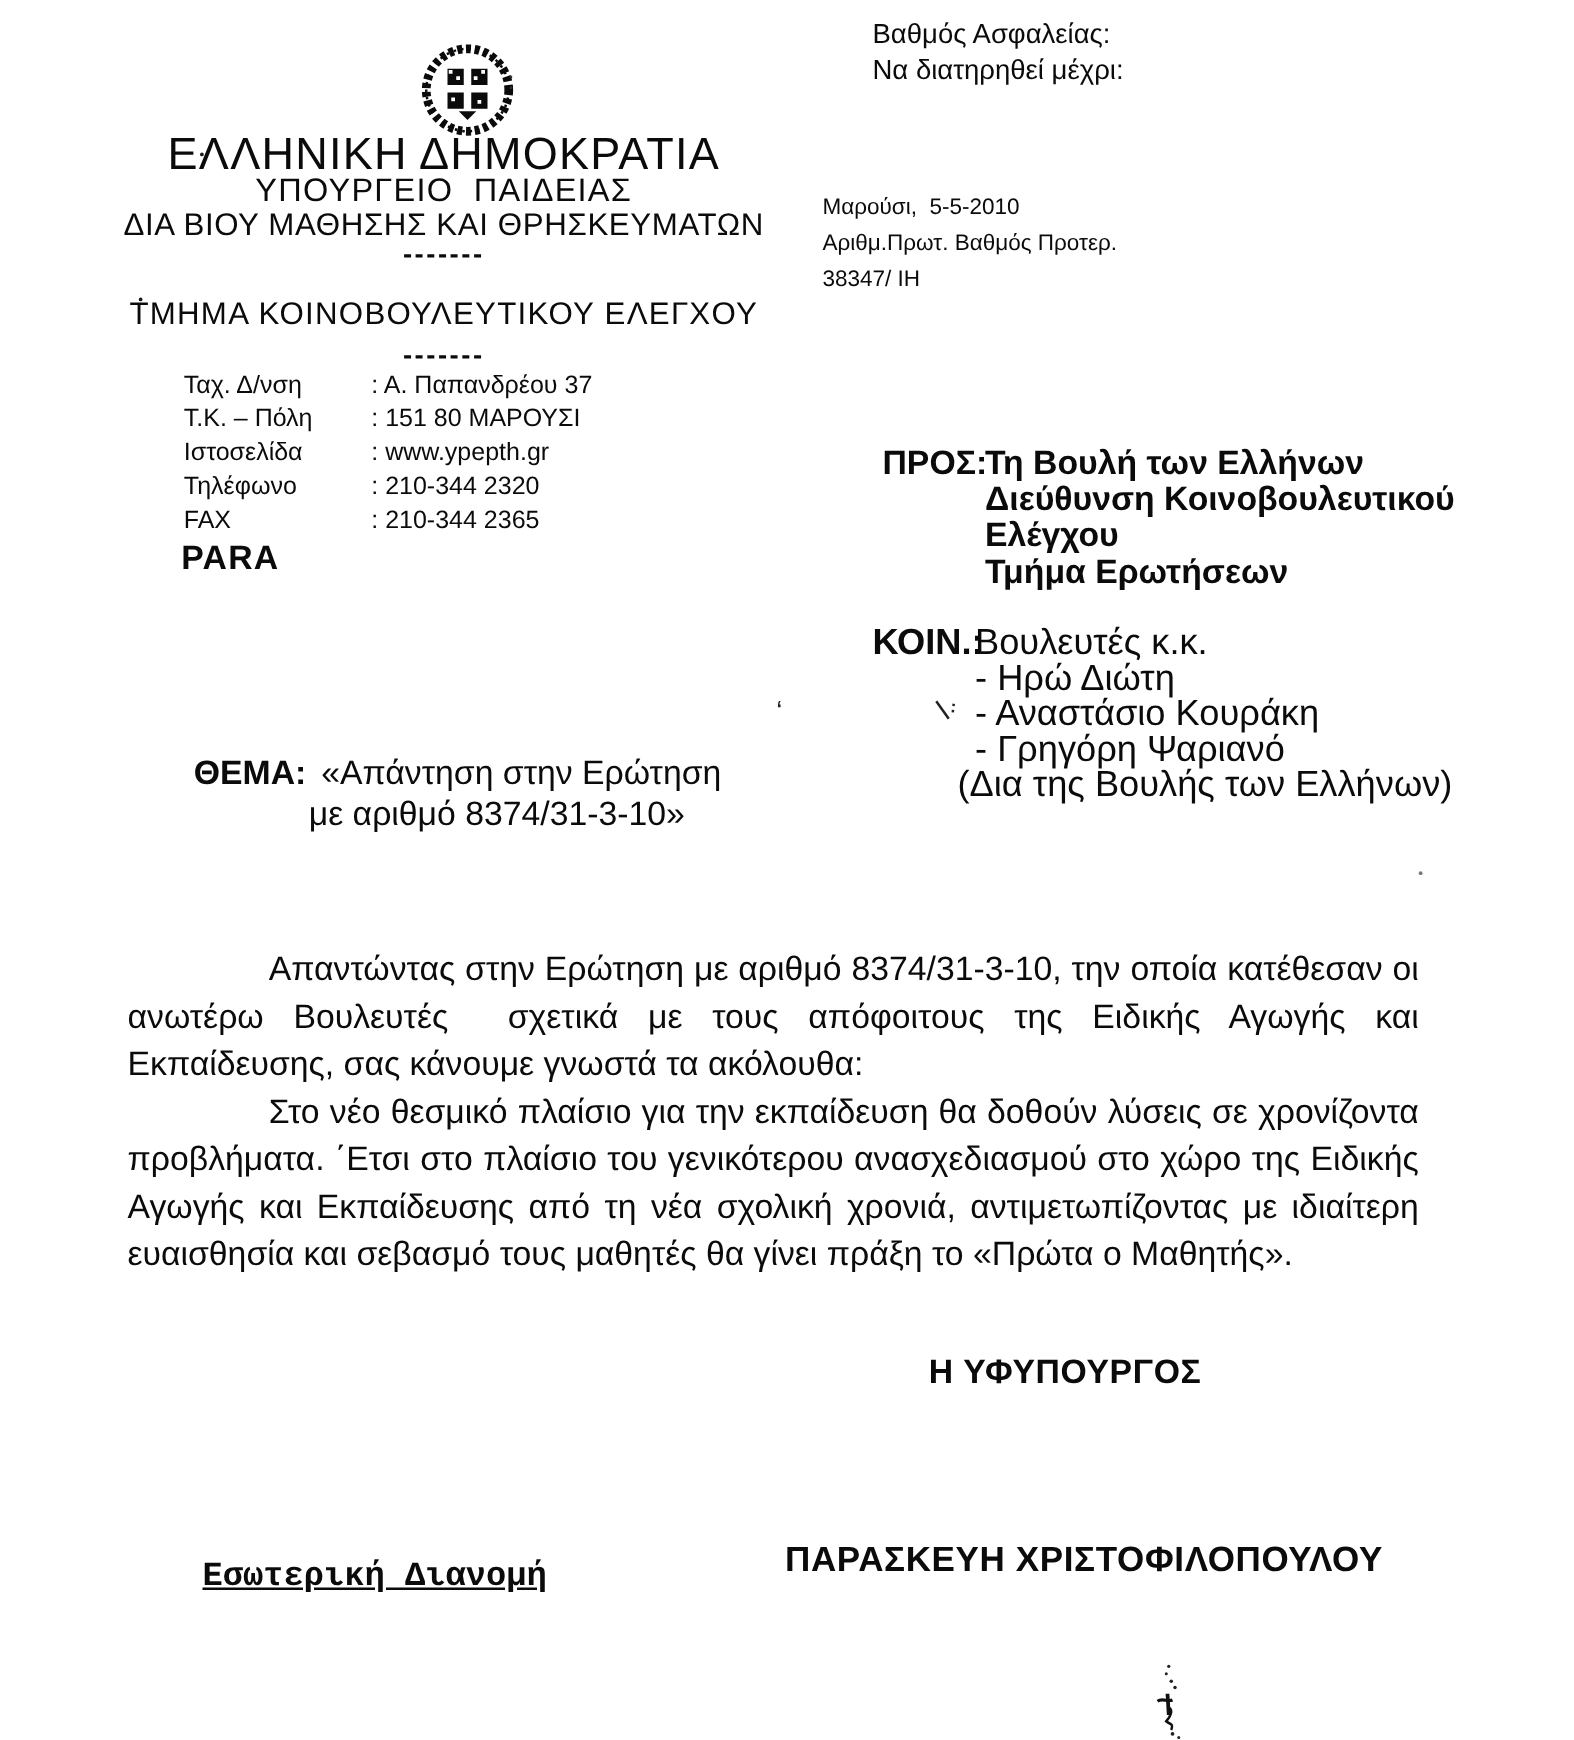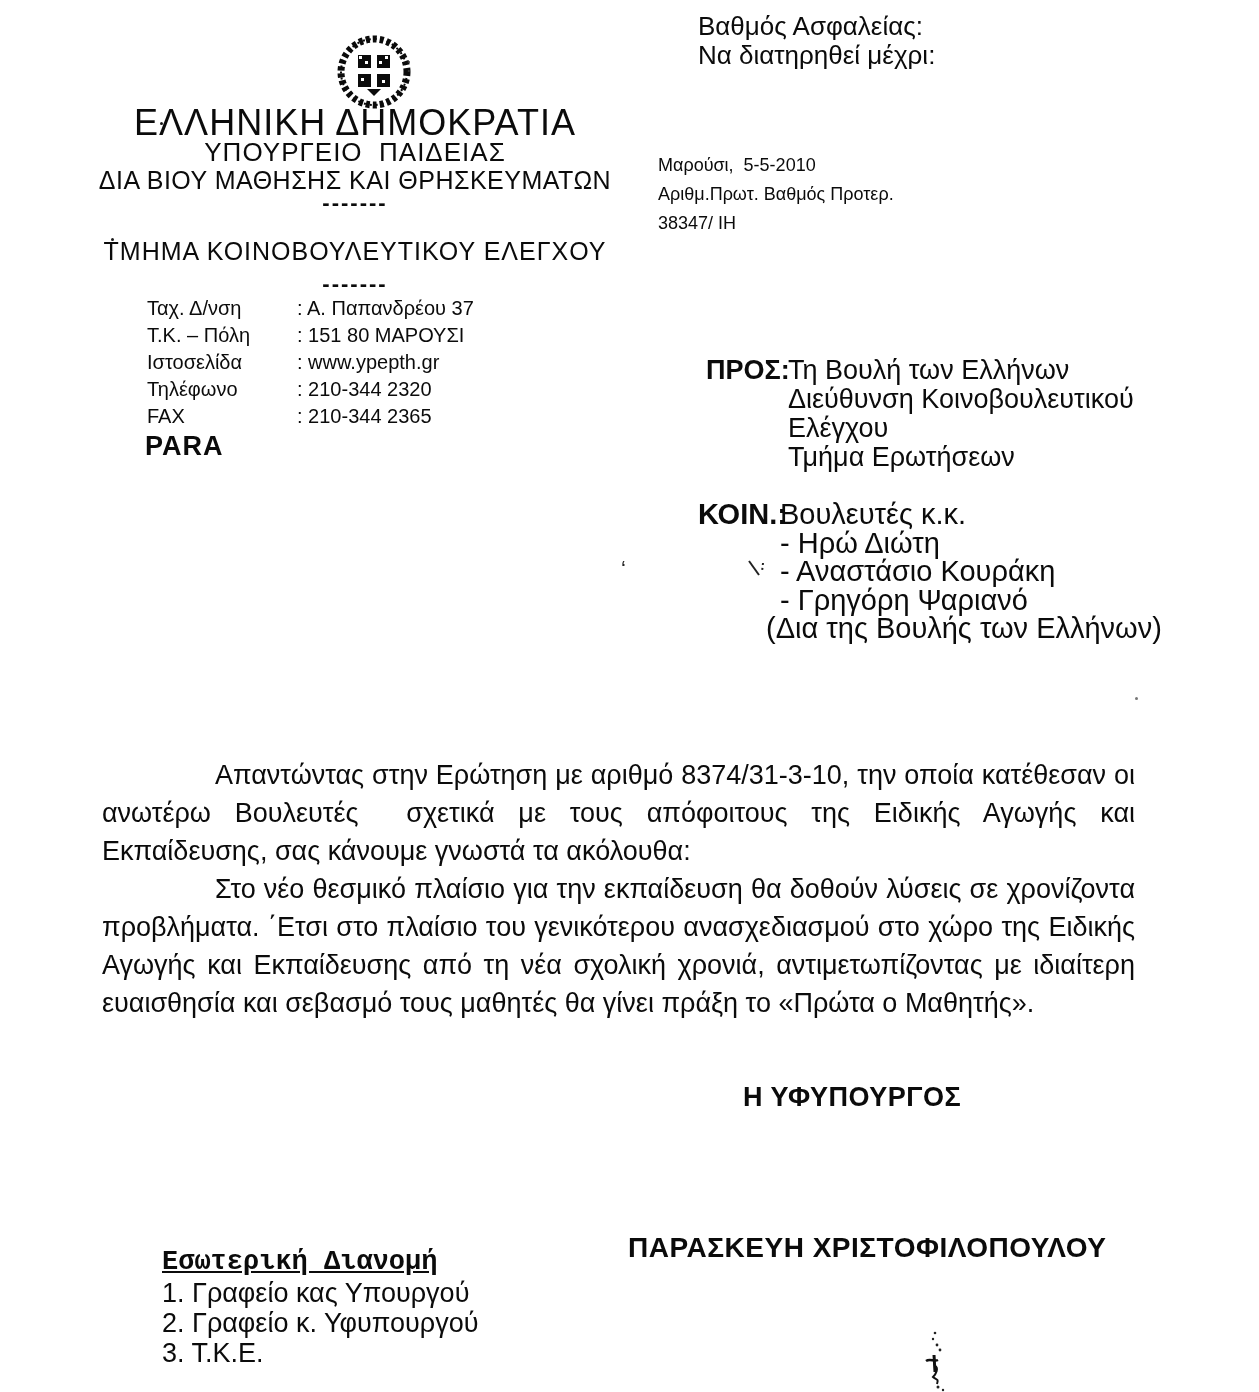--- a/index.html
+++ b/index.html
@@ -22,25 +22,25 @@
   .hdr-div{font-size:22px;font-weight:bold;letter-spacing:2px;line-height:18px;}
   .hdr-dept{font-size:25px;letter-spacing:1px;line-height:27px;margin-top:26px;}
   .hdr-div2{margin-top:10px;}
   
   .contact{left:147px;top:295px;font-size:20px;}
   .crow{display:flex;height:27px;line-height:27px;}
   .clabel{width:150px;}
   .cvalue{}
   .stamp{left:145px;top:431px;font-size:27px;font-weight:bold;letter-spacing:1px;}
   
-  .security{left:698px;top:12px;font-size:26px;line-height:29px;}
+  .security{left:698px;top:12px;font-size:22px;line-height:29px;}
   .meta{left:658px;top:151px;font-size:18px;line-height:29px;}
   .to-block{left:706px;top:356px;font-size:27px;line-height:29px;}
   .to-label{position:absolute;left:0;top:0;font-weight:bold;}
-  .to-lines{margin-left:82px;}
+  .to-lines{margin-left:82px;font-weight:bold;}
   .cc-block{left:698px;top:500px;font-size:29px;line-height:28.5px;}
   .cc-label{position:absolute;left:0;top:0;font-weight:bold;}
   .cc-lines{margin-left:82px;}
   .cc-last{margin-left:-14px;}
   
   .subject{left:155px;top:602px;font-size:27px;line-height:33px;}
   .subj-label{font-weight:bold;margin-right:12px;}
   .subj-l2{padding-left:92px;}
   
   .bodytext{left:102px;top:756px;width:1033px;font-size:27px;line-height:38px;text-align:justify;}
@@ -146,36 +146,37 @@
     </div>
   </div>
 
   <svg class="abs" style="left:746px;top:558px;" width="28" height="24" viewBox="0 0 28 24">
     <path d="M3,3 L13,17" stroke="#222" stroke-width="2" fill="none"></path>
     <path d="M17,5 L16,14" stroke="#222" stroke-width="2" fill="none" stroke-dasharray="2 3"></path>
   </svg>
 
   <div class="abs" style="left:621px;top:556px;font-size:22px;color:#222;">‘</div>
 
+  <div class="abs subject">
+    <div>
+      <span class="subj-label">ΘΕΜΑ:</span><span>«Απάντηση στην Ερώτηση</span>
+    </div>
+    <div class="subj-l2">με αριθμό 8374/31-3-10»</div>
+  </div>
 
   <div class="abs bodytext">
     <p class="pre">Απαντώντας στην Ερώτηση με αριθμό 8374/31-3-10, την οποία κατέθεσαν οι ανωτέρω Βουλευτές  σχετικά με τους απόφοιτους της Ειδικής Αγωγής και Εκπαίδευσης, σας κάνουμε γνωστά τα ακόλουθα:</p>
     <p class="pre">Στο νέο θεσμικό πλαίσιο για την εκπαίδευση θα δοθούν λύσεις σε χρονίζοντα προβλήματα. ΄Ετσι στο πλαίσιο του γενικότερου ανασχεδιασμού στο χώρο της Ειδικής Αγωγής και Εκπαίδευσης από τη νέα σχολική χρονιά, αντιμετωπίζοντας με ιδιαίτερη ευαισθησία και σεβασμό τους μαθητές θα γίνει πράξη το «Πρώτα ο Μαθητής».</p>
   </div>
 
   <div class="abs sig-title">Η ΥΦΥΠΟΥΡΓΟΣ</div>
   <div class="abs sig-name">ΠΑΡΑΣΚΕΥΗ ΧΡΙΣΤΟΦΙΛΟΠΟΥΛΟΥ</div>
 
   <div class="abs dist">
     <div class="dist-head">Εσωτερική Διανομή</div>
-    <div class="dist-items">
-      <div>1. Γραφείο κας Υπουργού</div>
-      <div>2. Γραφείο κ. Υφυπουργού</div>
-      <div>3. Τ.Κ.Ε.</div>
-    </div>
   </div>
 
   <svg class="abs" style="left:918px;top:1328px;" width="36" height="64" viewBox="0 0 36 64">
     <circle cx="17" cy="5" r="1.3" fill="#222"></circle>
     <circle cx="15" cy="11" r="1.2" fill="#222"></circle>
     <circle cx="19" cy="17" r="1.4" fill="#222"></circle>
     <circle cx="22" cy="22" r="1.4" fill="#222"></circle>
     <path d="M8,33 C12,30 16,34 20,32" stroke="#111" stroke-width="2.5" fill="none"></path>
     <path d="M16,27 L17,44" stroke="#111" stroke-width="3" fill="none"></path>
     <path d="M17,38 C21,40 18,46 15,49 C18,52 21,50 19,56" stroke="#111" stroke-width="2" fill="none"></path>

